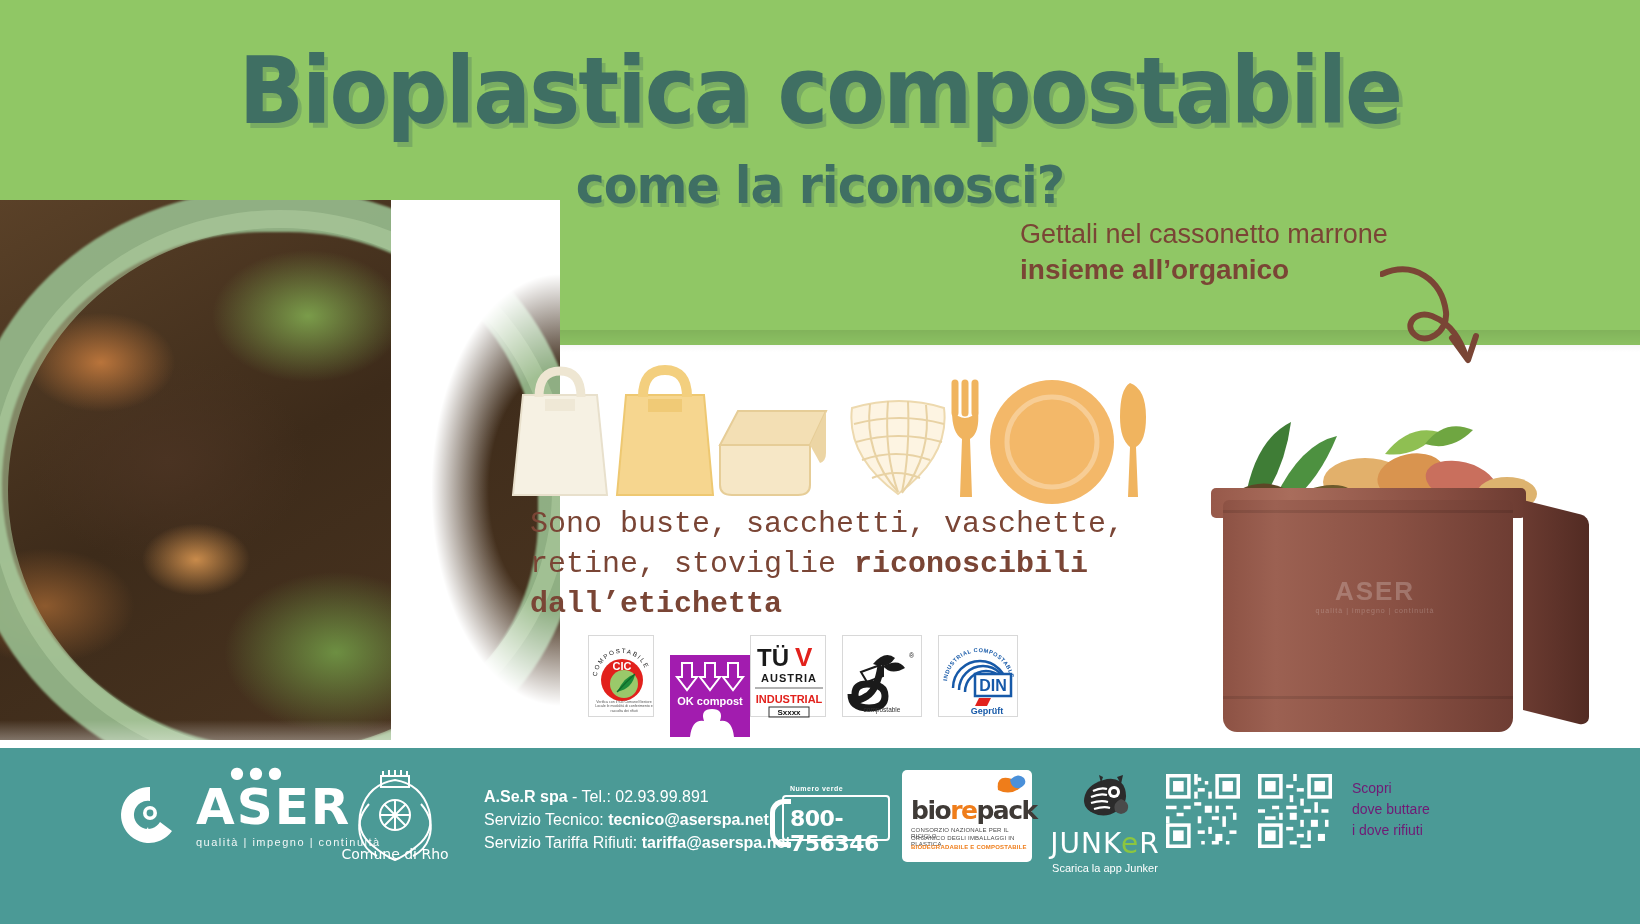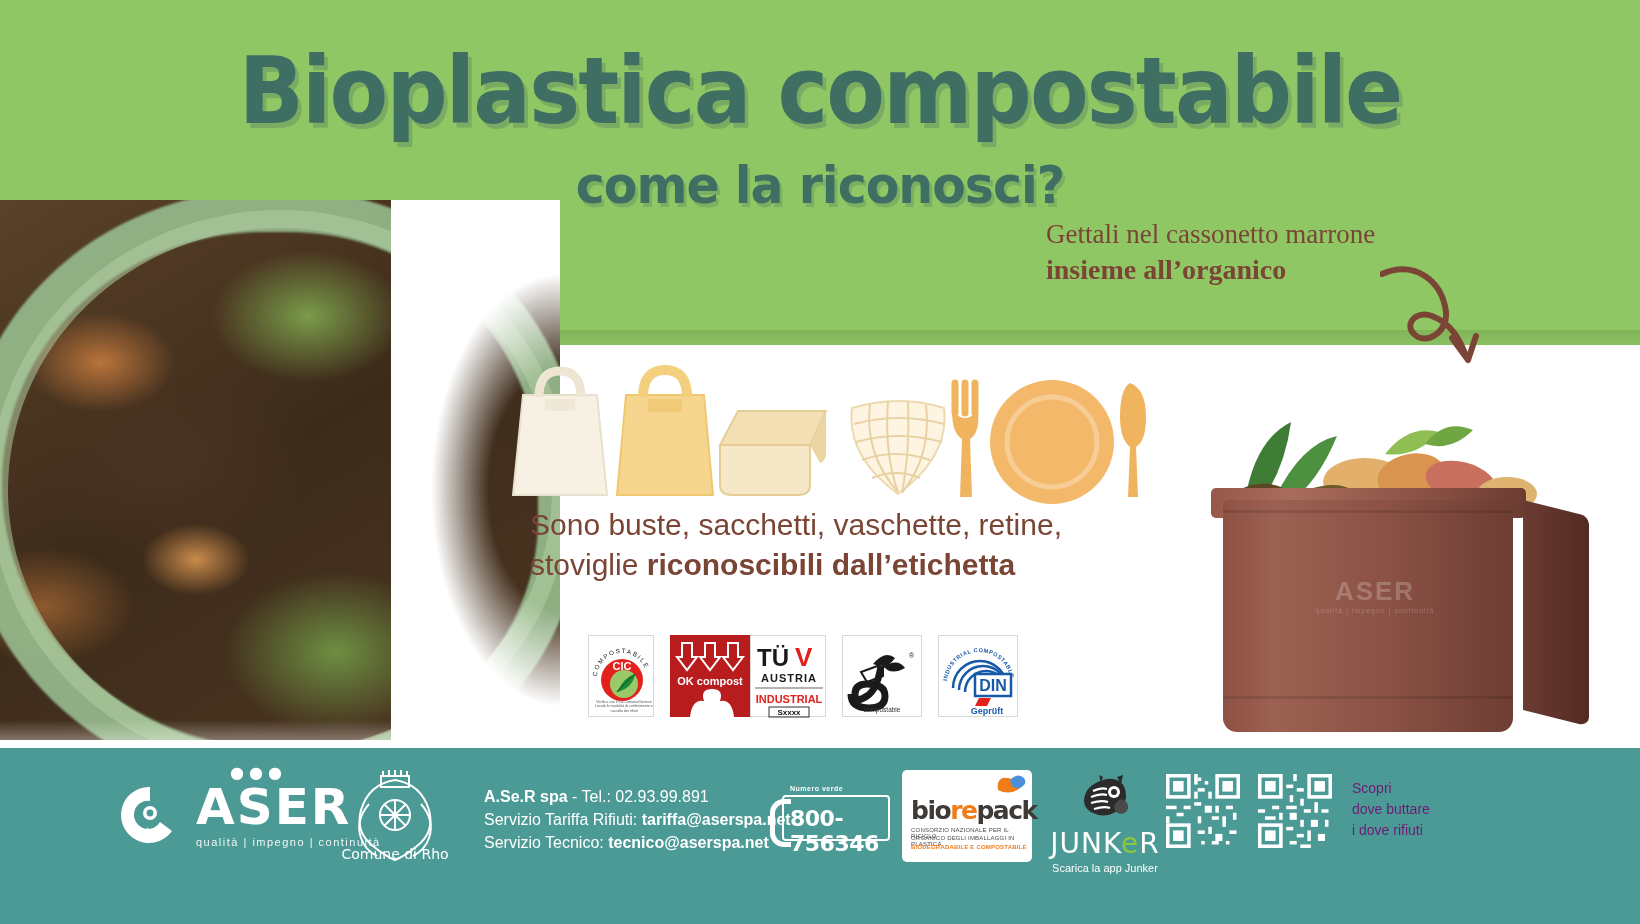--- a/index.html
+++ b/index.html
@@ -16,22 +16,22 @@
      font-family:"DejaVu Sans", sans-serif;font-weight:bold;font-size:92px;
      letter-spacing:-2px;color:#3f6f63;
      text-shadow:4px 5px 0px rgba(60,105,92,0.28);
      transform:scaleX(.93);}
   .subtitle{position:absolute;left:0;top:155px;width:1640px;text-align:center;
      font-family:"DejaVu Sans", sans-serif;font-weight:bold;font-size:52px;
      color:#3f6f63;letter-spacing:-1px;
      text-shadow:3px 4px 0px rgba(60,105,92,0.25);transform:scaleX(.94);}
 
   
-  .callout{position:absolute;left:1046px;top:218px;width:520px;color:#7a4535;
-     font-size:27px;line-height:1.25;font-family:Liberation Serif, serif;}
+  .callout{position:absolute;left:1020px;top:218px;width:520px;color:#7a4535;
+     font-size:27px;line-height:1.25;font-family:Liberation Sans, sans-serif;}
   .callout .l2{font-weight:bold;font-size:28px;display:block;}
   .callout-arrow{position:absolute;left:1380px;top:258px;width:120px;height:110px;}
 
   
   .photo-left{position:absolute;left:0;top:200px;width:560px;height:580px;overflow:hidden;}
   .photo-left .soil{position:absolute;inset:0;
      background:
        radial-gradient(ellipse 120px 80px at 18% 28%, #b9743b 0%, rgba(185,116,59,0) 62%),
        radial-gradient(ellipse 90px 60px at 35% 62%, #c98b4b 0%, rgba(201,139,75,0) 60%),
        radial-gradient(ellipse 140px 90px at 8% 70%, #8d5a2e 0%, rgba(141,90,46,0) 64%),
@@ -49,29 +49,29 @@
      background:radial-gradient(ellipse 180px 300px at 100% 50%, rgba(255,255,255,0) 40%, #fff 72%);}
   .photo-left .fadebot{position:absolute;left:0;bottom:0;width:100%;height:60px;
      background:linear-gradient(to bottom,rgba(255,255,255,0),#fff);}
 
   
   .icons-row{position:absolute;left:505px;top:355px;width:660px;height:150px;}
   .icons-row svg{position:absolute;}
 
   
   .desc{position:absolute;left:530px;top:505px;width:620px;color:#7a4535;
-     font-size:30px;line-height:1.33;font-family:Liberation Sans, sans-serif;}
+     font-size:30px;line-height:1.33;font-family:Liberation Mono, monospace;}
   .desc b{font-weight:bold;}
 
   
   .certs{position:absolute;left:588px;top:635px;display:flex;gap:16px;align-items:flex-start;}
   .cert{background:#fff;border:1px solid #d8d8d8;box-sizing:border-box;position:relative;}
   .cert-cic{width:66px;height:82px;}
   .cert-ok{width:156px;height:82px;display:flex;padding:0;border:none;}
-  .cert-ok .okleft{width:80px;height:82px;background:#b91c1c;position:relative;}
+  .cert-ok .okleft{width:80px;height:82px;background:#a21caf;position:relative;margin-top:20px;}
   .cert-ok .okright{width:76px;height:82px;background:#fff;border:1px solid #d8d8d8;
       box-sizing:border-box;position:relative;}
   .cert-seed{width:80px;height:82px;}
   .cert-din{width:80px;height:82px;}
   .cert-cap{position:absolute;bottom:3px;left:0;width:100%;text-align:center;
       font-size:6.5px;color:#333;}
 
   
   .bin-wrap{position:absolute;left:1205px;top:350px;width:435px;height:410px;}
   .bin-body{position:absolute;left:18px;top:150px;width:290px;height:232px;
@@ -341,24 +341,24 @@
       <path d="M76 34 q14 16 8 34 q-4 12 -16 18"></path>
     </g>
   </svg>
   <div class="crest-cap">Comune di Rho</div>
 
   <div class="contact">
     <div>
       <b>A.Se.R spa</b><span> - Tel.: </span><span>02.93.99.891</span>
     </div>
     <div>
+      <span>Servizio Tecnico: </span><b>tecnico@aserspa.net</b>
+    </div>
+    <div>
       <span>Servizio Tariffa Rifiuti: </span><b>tariffa@aserspa.net</b>
-    </div>
-    <div>
-      <span>Servizio Tecnico: </span><b>tecnico@aserspa.net</b>
     </div>
   </div>
 
   <div class="greenline">
     <div class="phone-handle"></div>
     <div class="nv">Numero verde</div>
     <div class="num">800-756346</div>
   </div>
 
   <div class="biorepack">

